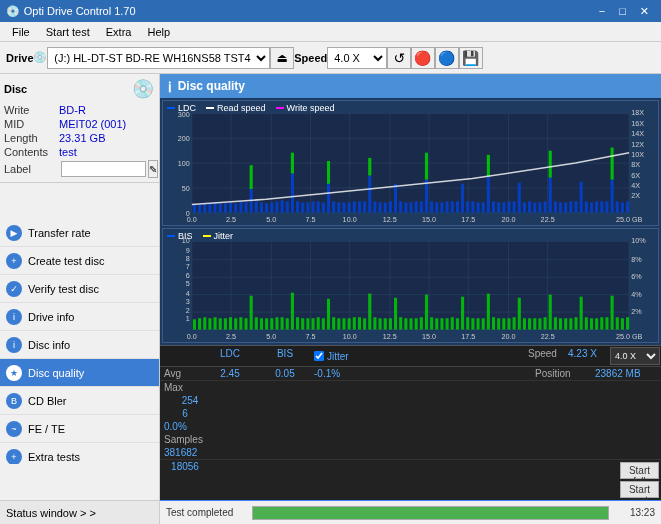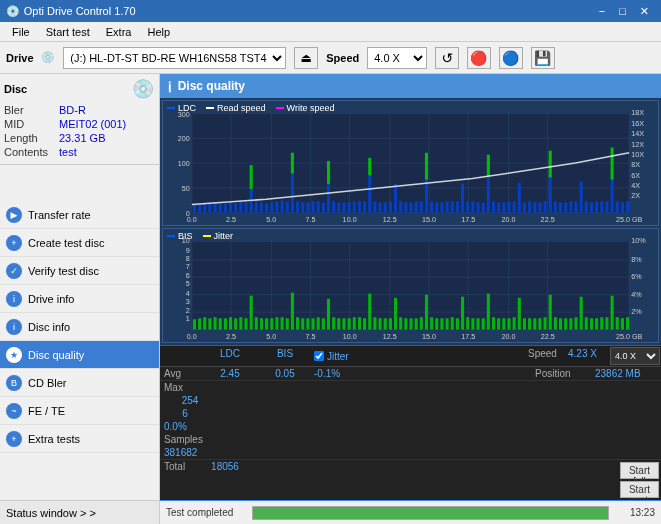--- a/index.html
+++ b/index.html
@@ -9,21 +9,21 @@
     .titlebar { background: #2d6bb5; color: white; height: 22px; display: flex; align-items: center; padding: 0 6px; justify-content: space-between; }
     .titlebar-left { display: flex; align-items: center; gap: 4px; font-size: 11px; }
     .titlebar-right { display: flex; gap: 2px; }
     .titlebar-btn { background: none; border: none; color: white; font-size: 11px; cursor: pointer; padding: 0 6px; height: 16px; line-height: 16px; }
     
     
     .menubar { background: #f0f0f0; height: 20px; display: flex; align-items: center; border-bottom: 1px solid #ccc; padding: 0 4px; }
     .menu-item { padding: 2px 8px; cursor: pointer; font-size: 11px; }
     
     
-    .drive-toolbar { background: #f0f0f0; border-bottom: 1px solid #ccc; height: 32px; display: flex; align-items: center; padding: 0 6px; gap: 8px; font-size: 11px; }
+    .drive-toolbar { background: #f0f0f0; border-bottom: 1px solid #ccc; height: 32px; display: flex; align-items: center; padding: 0 6px; gap: 0; font-size: 11px; }
     .drive-label { font-weight: bold; }
     .drive-select { height: 22px; font-size: 11px; border: 1px solid #aaa; background: white; padding: 0 2px; min-width: 200px; }
     .eject-btn { width: 24px; height: 22px; border: 1px solid #aaa; background: #f0f0f0; cursor: pointer; display: flex; align-items: center; justify-content: center; font-size: 12px; }
     .speed-label { font-weight: bold; }
     .speed-select { height: 22px; font-size: 11px; border: 1px solid #aaa; background: white; padding: 0 2px; width: 60px; }
     .toolbar-icon { width: 24px; height: 22px; border: 1px solid #aaa; background: #f0f0f0; cursor: pointer; display: flex; align-items: center; justify-content: center; font-size: 14px; }
     
     
     .main { display: flex; height: calc(524px - 22px - 20px - 32px); }
     
@@ -125,34 +125,39 @@
   <div class="sidebar">
 
     <div class="disc-panel">
       <div class="disc-header">
         <div class="disc-header-left">
           <span>Disc</span>
         </div>
         <span class="disc-icon">💿</span>
       </div>
       <div class="disc-row">
-        <span class="disc-key">Bler</span>
+        <span class="disc-key">Write</span>
         <span class="disc-val">BD-R</span>
       </div>
       <div class="disc-row">
         <span class="disc-key">MID</span>
         <span class="disc-val">MEIT02 (001)</span>
       </div>
       <div class="disc-row">
         <span class="disc-key">Length</span>
         <span class="disc-val">23.31 GB</span>
       </div>
       <div class="disc-row">
         <span class="disc-key">Contents</span>
         <span class="disc-val">test</span>
+      </div>
+      <div class="disc-label-row">
+        <span class="disc-key">Label</span>
+        <input class="disc-label-input" type="text" style="">
+        <button class="disc-label-btn">✎</button>
       </div>
     </div>
 
     <div class="nav-items">
       <div class="nav-item">
         <div class="nav-icon blue">▶</div>
         <span>Transfer rate</span>
       </div>
       <div class="nav-item">
         <div class="nav-icon blue">+</div>
@@ -551,21 +556,20 @@
         <div style="display:flex; background:#222; border-bottom:1px solid #333;flex-direction:column;">
           <div style="width:40px; color:#aaa; padding:1px 4px;">Max</div>
           <div style="width:60px; color:#55aaff; padding:1px 4px; text-align:center;">254</div>
           <div style="width:50px; color:#55aaff; padding:1px 4px; text-align:center;">6</div>
           <div style="flex:1; color:#55aaff; padding:1px 4px;">0.0%</div>
           <div style="width:60px; color:#aaa; padding:1px 4px;">Samples</div>
           <div style="width:70px; color:#55aaff; padding:1px 4px;">381682</div>
         </div>
 
         <div style="display:flex; background:#222;">
-          <div style="width:40px; color:#aaa; padding:1px 4px;">Total</div>
           <div style="width:50px; color:#55aaff; padding:1px 4px; text-align:center;">18056</div>
           <div style="flex:1;"></div>
           <div style="flex:0; display:flex; flex-direction:column; gap:2px; padding:2px;">
             <button class="start-btn">Start full</button>
             <button class="start-btn">Start part</button>
           </div>
         </div>
       </div>
     </div>
 

